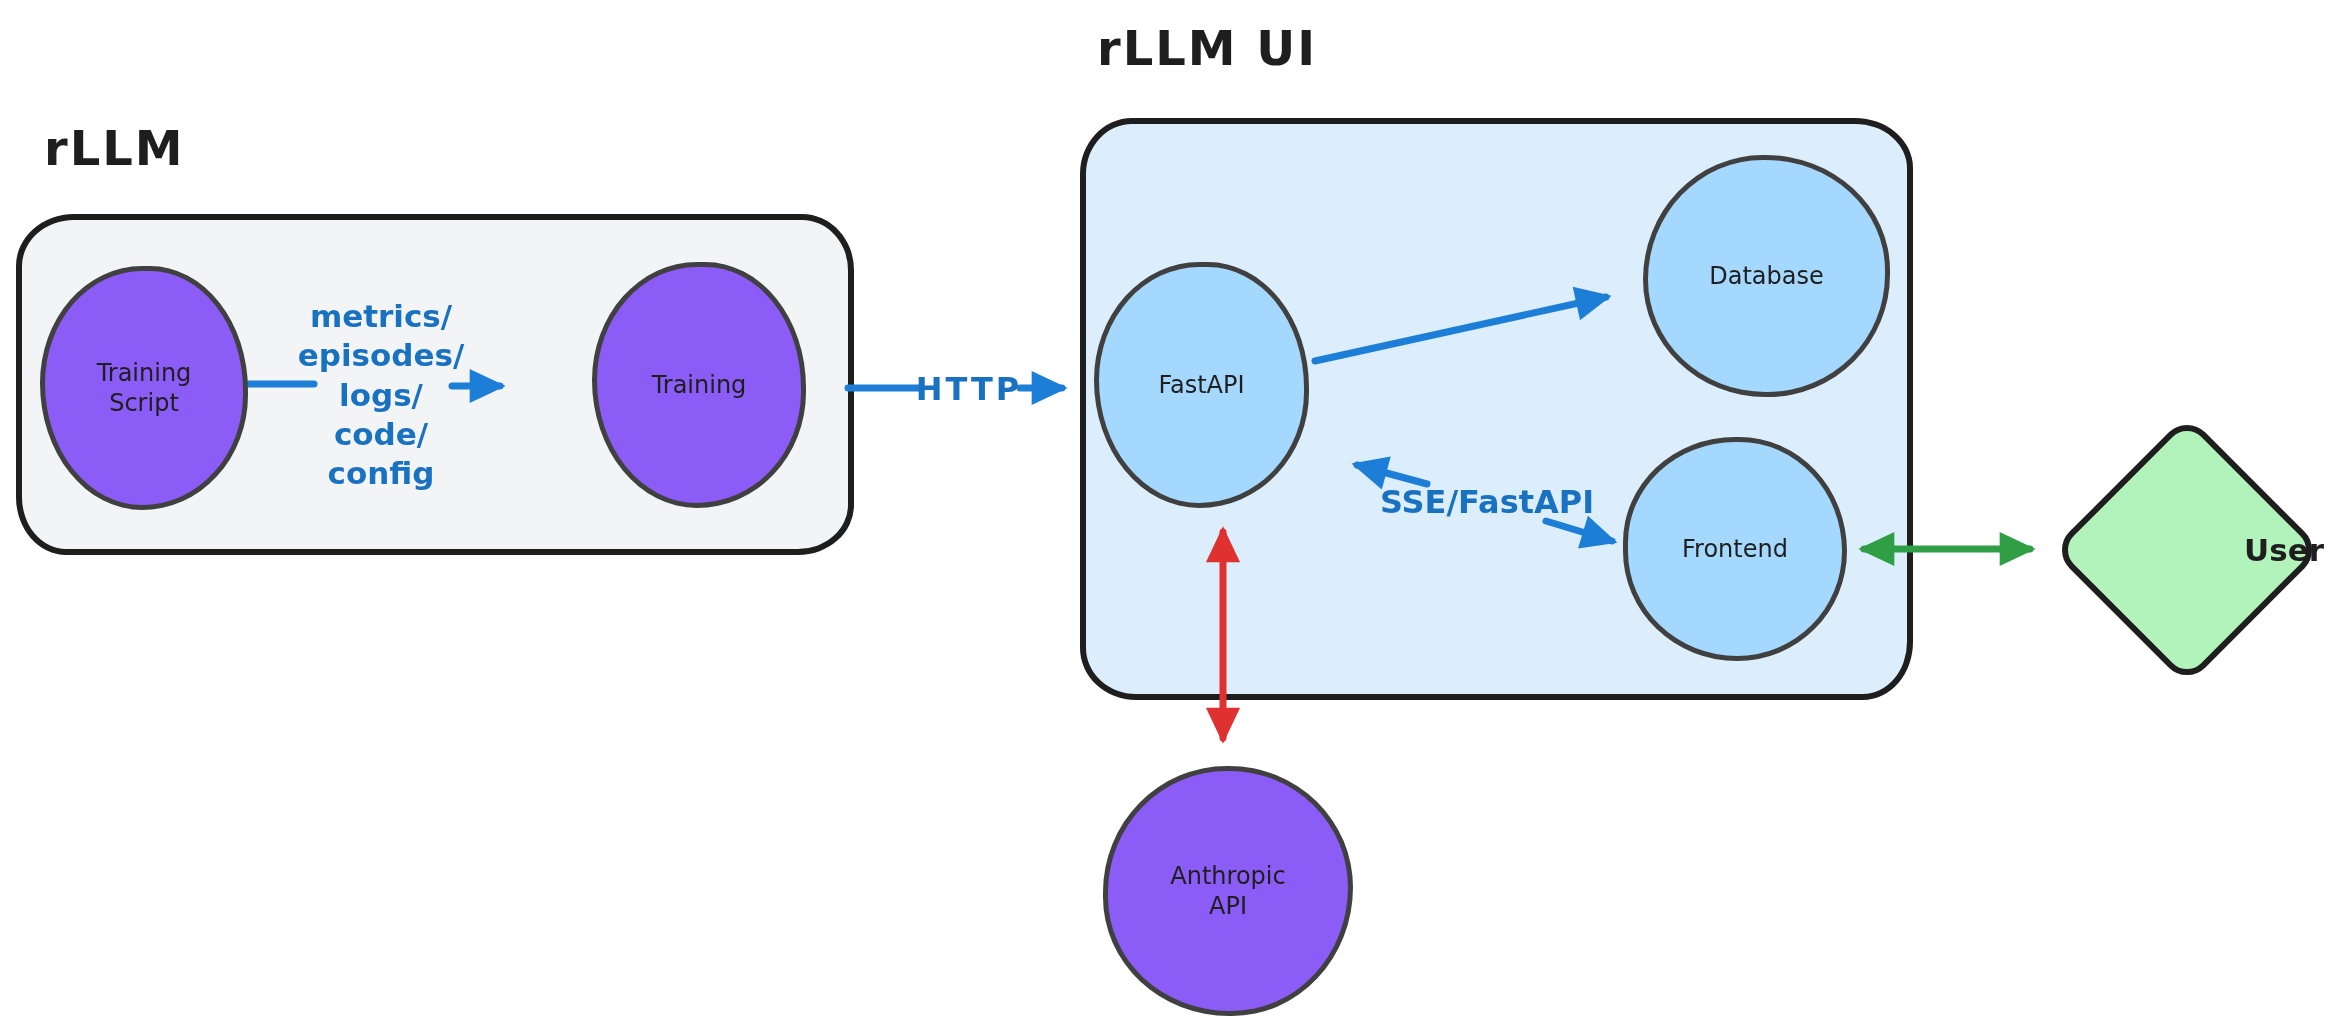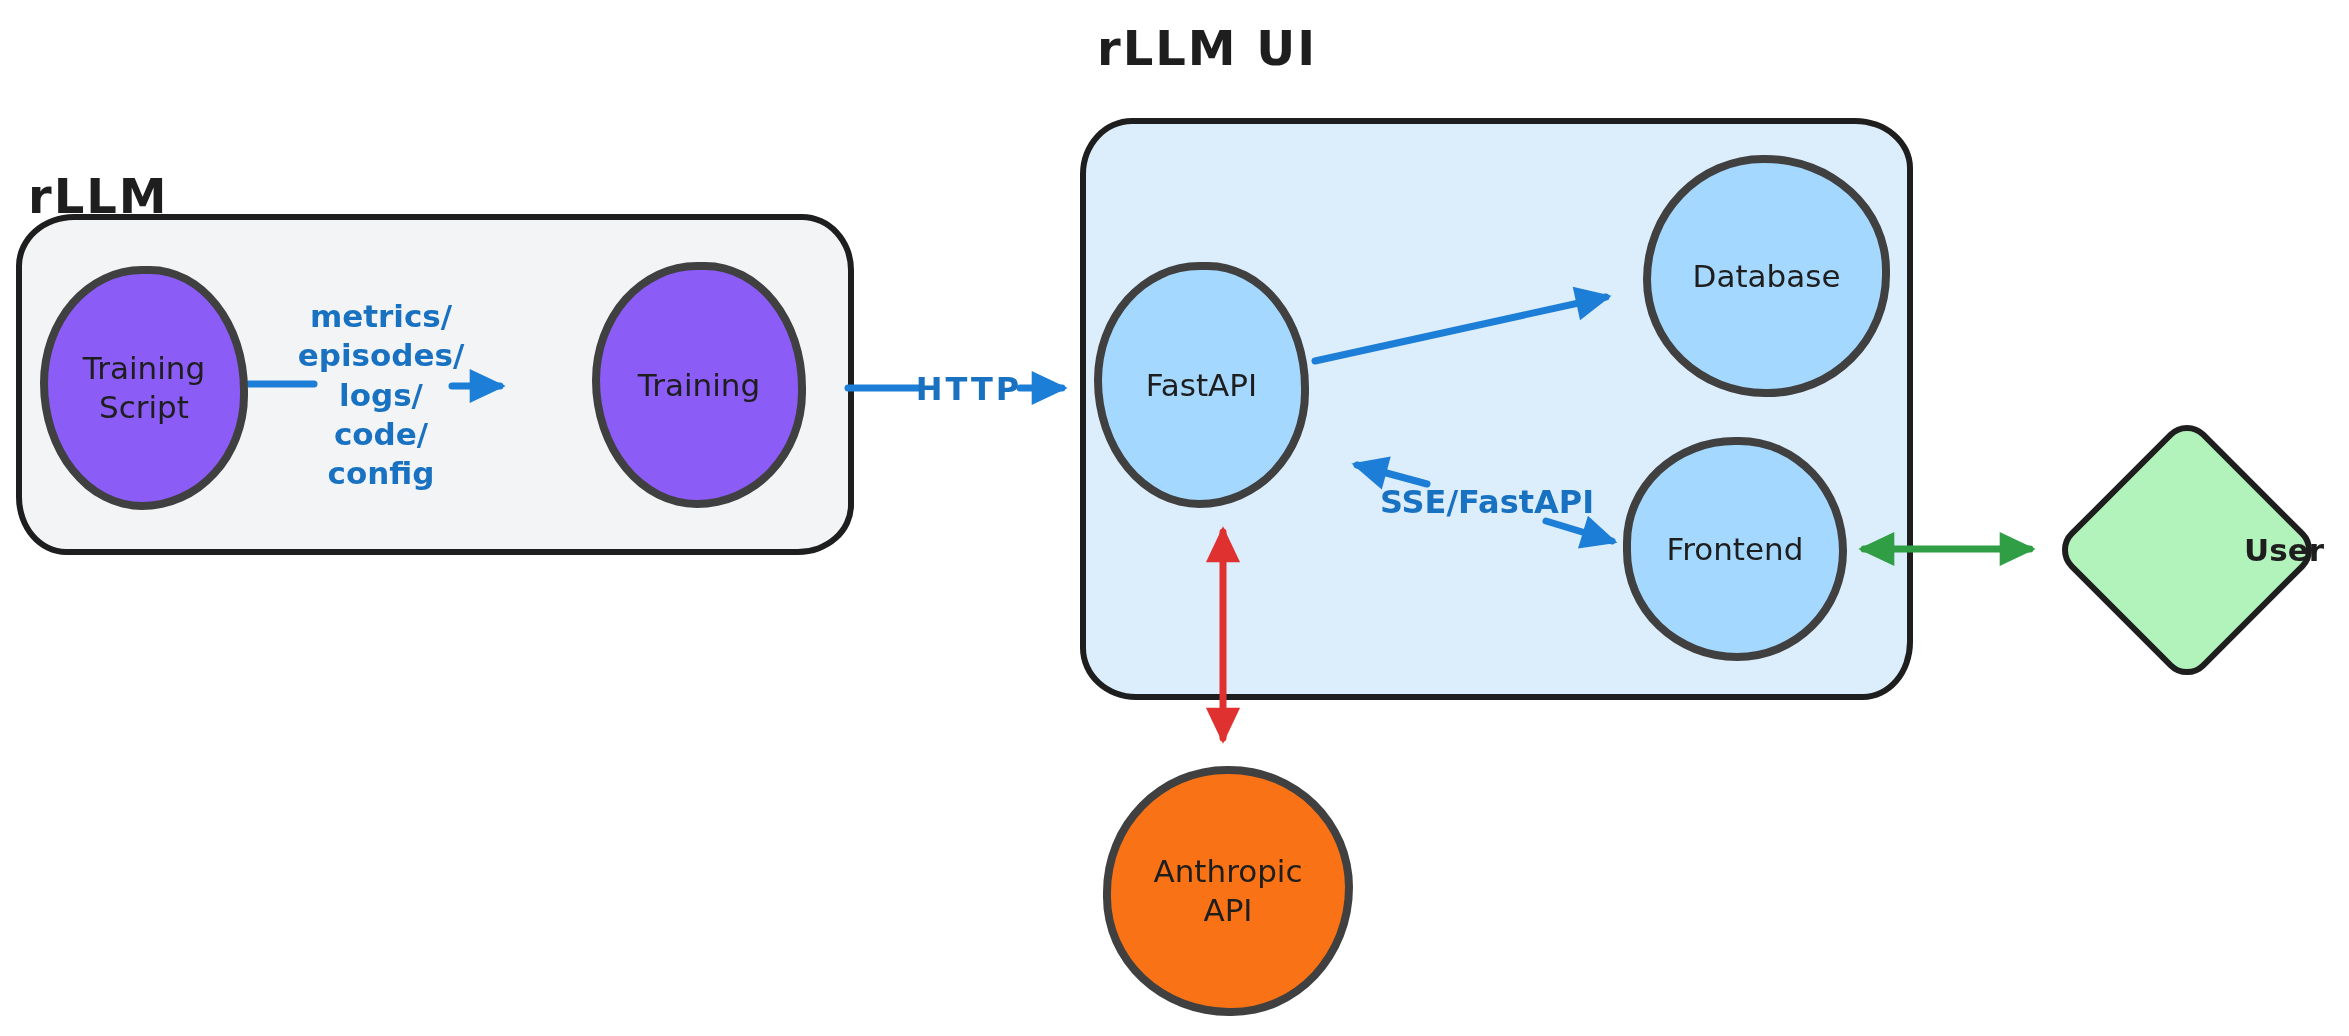--- a/index.html
+++ b/index.html
@@ -35,42 +35,42 @@
 
   
   .diagram-title {
     position: absolute;
     color: #1e1e1e;
     font-size: 48px;
     font-weight: 700;
     letter-spacing: 2px;
     white-space: nowrap;
   }
-  .title-rllm   { left: 28px;   top: 120px; margin-top: 48px; }
+  .title-rllm   { left: 44px;   top: 120px; }
   .title-rllm-ui{ left: 1097px; top: 20px;  }
 
   
   .node {
     position: absolute;
-    border: 8px solid #404040;
+    border: 5px solid #404040;
     box-sizing: border-box;
     display: flex;
     align-items: center;
     justify-content: center;
     text-align: center;
     color: #1e1e1e;
-    font-size: 31px;
+    font-size: 24px;
     font-weight: 500;
     line-height: 1.25;
     white-space: pre-line;
     border-radius: 50% 48% 52% 50% / 49% 52% 48% 53%;
   }
   .node-gray  { background: #8b5cf6; }
   .node-blue  { background: #a5d8ff; }
-  .node-pink  { background: #f97316; }
+  .node-pink  { background: #8b5cf6; }
 
   .node-training  { left: 40px;   top: 266px; width: 208px; height: 244px; }
   .node-uilogger  { left: 592px;  top: 262px; width: 214px; height: 246px; }
   .node-fastapi   { left: 1094px; top: 262px; width: 215px; height: 246px; }
   .node-database  { left: 1643px; top: 155px; width: 247px; height: 242px;
                     border-radius: 49% 51% 50% 50% / 52% 48% 51% 49%; }
   .node-frontend  { left: 1623px; top: 437px; width: 224px; height: 224px;
                     border-radius: 51% 49% 50% 52% / 48% 52% 50% 50%; }
   .node-anthropic { left: 1103px; top: 766px; width: 250px; height: 250px;
                     border-radius: 50% 50% 49% 51% / 51% 49% 52% 48%; }

